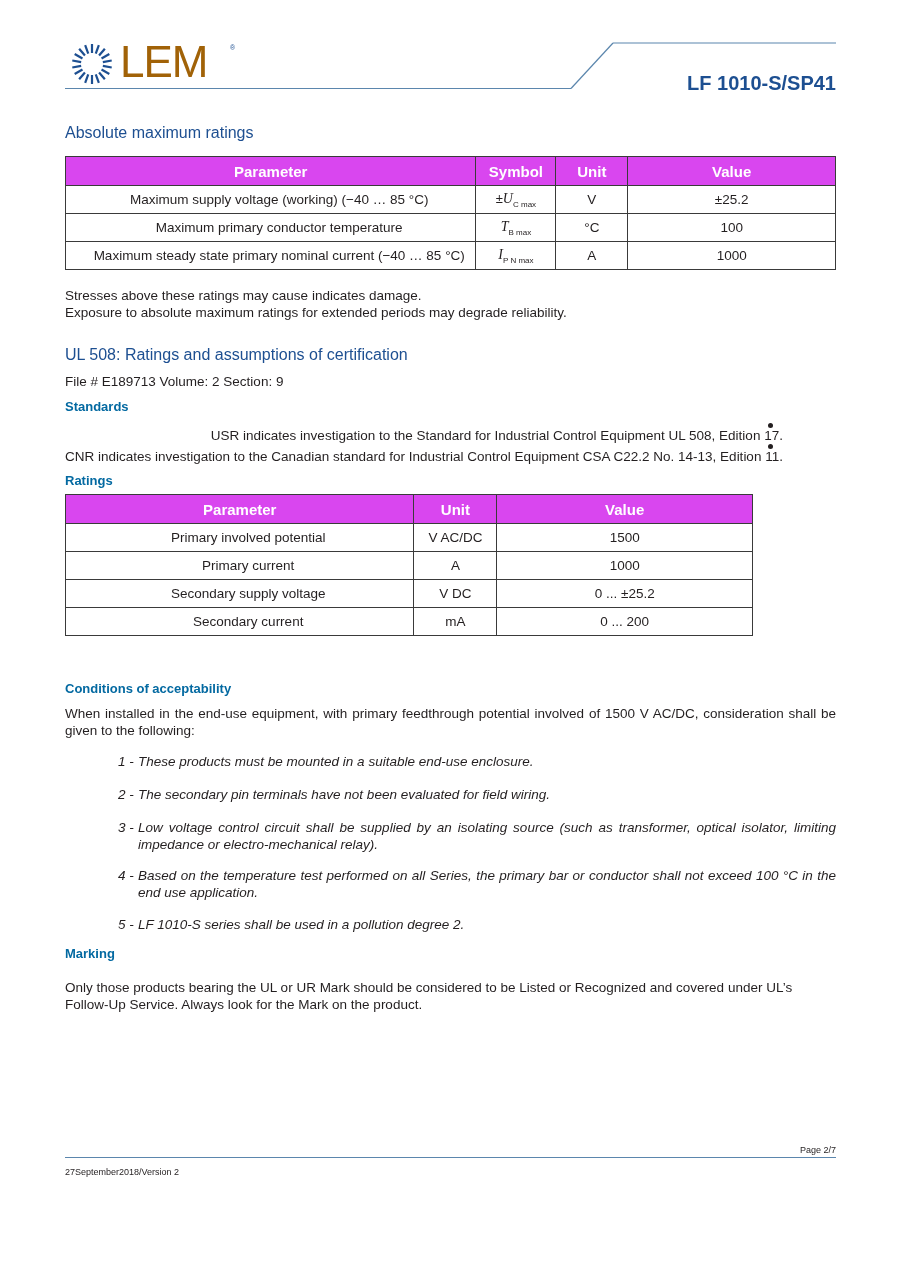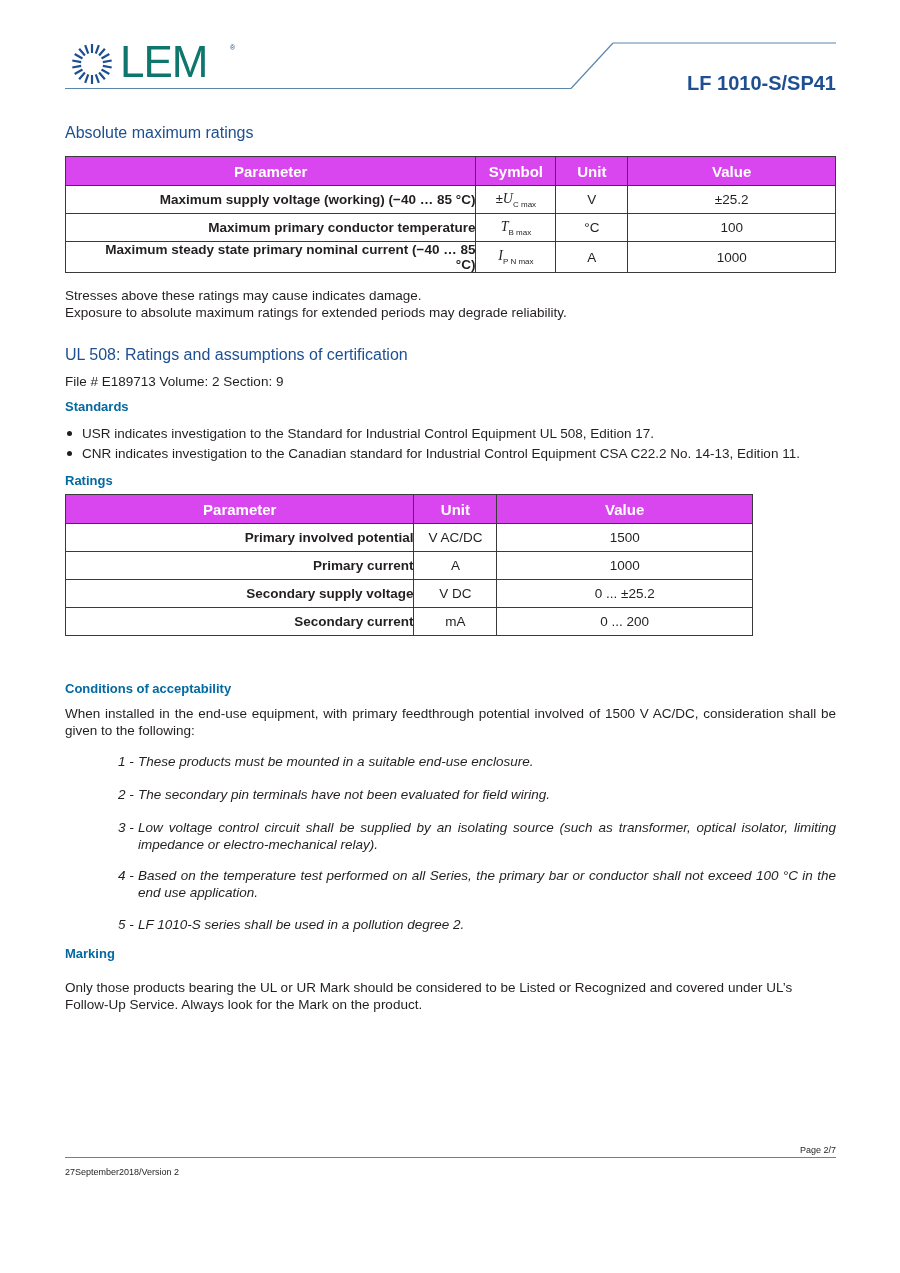--- a/index.html
+++ b/index.html
@@ -1,34 +1,34 @@
 <!DOCTYPE html>
 <html><head>
 <meta charset="utf-8">
 <style>
   html, body { margin: 0; padding: 0; background: #ffffff; }
   body { width: 900px; height: 1273px; position: relative; font-family: "Liberation Sans", sans-serif; color: #231f20; overflow: hidden; }
   .abs { position: absolute; }
   .logo { left: 68px; top: 40px; width: 175px; height: 48px; }
-  .logo-text { position: absolute; left: 52px; top: -4px; font-size: 44px; font-weight: normal; color: #0f766e; letter-spacing: -1px; line-height: 52px; font-family: "Liberation Sans", sans-serif; text-align: right; }
+  .logo-text { position: absolute; left: 52px; top: -4px; font-size: 44px; font-weight: normal; color: #a16207; letter-spacing: -1px; line-height: 52px; font-family: "Liberation Sans", sans-serif; text-align: right; }
   .logo-reg { position: absolute; left: 162px; top: 4px; font-size: 7px; color: #1d4f91; }
   .header-svg { left: 0; top: 0; }
   .doc-id { right: 64px; top: 72px; font-size: 20px; font-weight: bold; color: #1d4f91; }
   h2.sec { position: absolute; left: 65px; margin: 0; font-size: 16px; font-weight: normal; color: #1d4f91; }
   h3.sub { position: absolute; left: 65px; margin: 0; font-size: 13px; font-weight: bold; color: #0369a1; }
   .para { position: absolute; left: 65px; font-size: 13.5px; line-height: 17px; color: #231f20; }
   table.spec { position: absolute; left: 65px; border-collapse: collapse; font-size: 13.5px; }
   table.spec th { background: #d946ef; color: #ffffff; font-weight: bold; font-size: 15px; height: 28px; padding: 0; border: 1.5px solid #3a3a3a; border-top-color: #3a3a3a; }
   table.spec th + th { border-left: 1.5px solid #ffffff; }
   table.spec td { border: 1.5px solid #3a3a3a; height: 26.5px; padding: 0; text-align: center; }
-  table.spec td.left { text-align: right; padding-left: 17px; font-weight: bold; }
+  table.spec td.left { text-align: center; padding-left: 17px; }
   .sym { font-family: "Liberation Serif", serif; font-style: italic; font-size: 14px; }
   .sym sub { font-family: "Liberation Sans", sans-serif; font-style: normal; font-size: 8px; vertical-align: -4px; }
   ul.bullets { position: absolute; left: 65px; top: 423px; margin: 0; padding: 0; list-style: none; font-size: 13.5px; }
-  ul.bullets li { height: 20.5px; display: flex; align-items: center; }
+  ul.bullets li { height: 20.5px; display: flex; align-items: flex-end; flex-direction: column; }
   .dot { display: inline-block; width: 5px; height: 5px; border-radius: 50%; background: #231f20; margin: 0 10px 0 2px; }
   .cond { position: absolute; left: 118px; width: 718px; font-size: 13.5px; font-style: italic; line-height: 16.5px; }
   .cond .num { position: absolute; left: 0; top: 0; }
   .cond .txt { display: block; padding-left: 20px; text-align: justify; }
   .footer-line { left: 65px; top: 1157px; width: 771px; height: 1px; background: #5b86ad; }
   .page-num { right: 64px; top: 1145px; font-size: 9px; color: #231f20; }
   .version { left: 65px; top: 1167px; font-size: 9px; color: #231f20; }
 </style>
 </head>
 <body>

